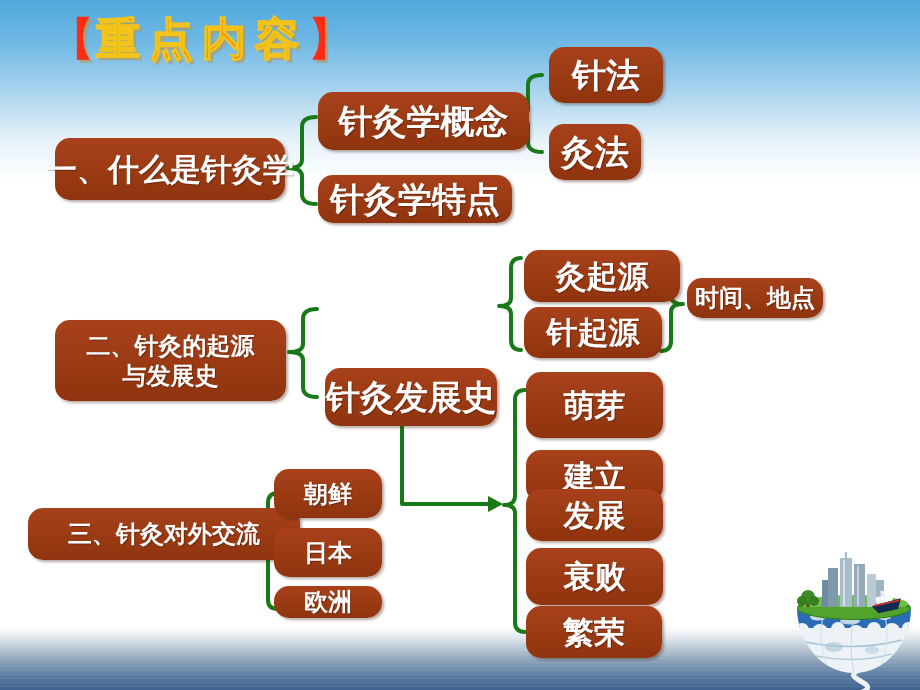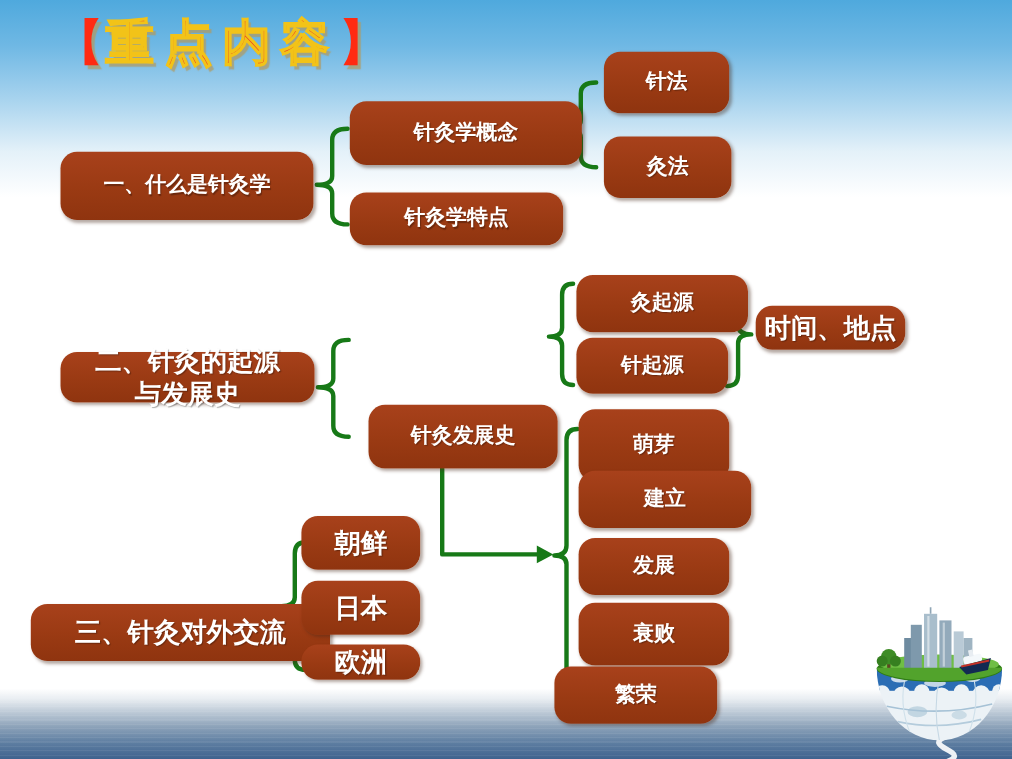--- a/index.html
+++ b/index.html
@@ -27,21 +27,21 @@
     text-shadow:3px 3px 1px rgba(175,155,100,.75);
   }
   
   .node{
     position:absolute;display:flex;align-items:center;justify-content:center;
     background:linear-gradient(180deg,#A8411B 0%,#9A3A13 55%,#8F340F 100%);
     color:#FFFFFF;font-weight:bold;text-align:center;
     border-radius:15px;box-shadow:2px 2px 3px rgba(70,40,25,.4);
     text-shadow:1px 1px 1px rgba(0,0,0,.3);line-height:1.25;white-space:nowrap;
   }
-  .fs26{font-size:19px}.fs25{font-size:19px}.fs24{font-size:24px}
+  .fs26{font-size:34px}.fs25{font-size:31px}.fs24{font-size:24px}
   .connectors{position:absolute;left:0;top:0;width:920px;height:690px;pointer-events:none;}
   .globe{position:absolute;left:788px;top:550px;width:132px;height:142px;}
 </style>
 </head>
 <body>
 
 <div class="slide">
 
   <div class="sea"></div>
 
@@ -59,40 +59,40 @@
     <polygon points="488,496 503,504 488,512" fill="#177917"></polygon>
   </svg>
 
   <div class="title">
     <span class="bracket">【</span><span class="title-text">重点内容</span><span class="bracket">】</span>
   </div>
 
   <div class="node fs25" style="left:55px;top:138px;width:230px;height:62px">一、什么是针灸学</div>
   <div class="node fs26" style="left:318px;top:92px;width:211px;height:58px">针灸学概念</div>
   <div class="node fs26" style="left:549px;top:47px;width:114px;height:56px">针法</div>
-  <div class="node fs26" style="left:549px;top:124px;width:116px;height:56px">灸法</div>
+  <div class="node fs26" style="left:549px;top:124px;width:92px;height:56px">灸法</div>
   <div class="node fs26" style="left:318px;top:175px;width:194px;height:48px">针灸学特点</div>
 
-  <div class="node fs24" style="left:55px;top:320px;width:231px;height:46px">
+  <div class="node fs24" style="left:55px;top:320px;width:231px;height:81px">
     <div>
       <div>二、针灸的起源</div>
       <div>与发展史</div>
     </div>
   </div>
   <div class="node fs25" style="left:524px;top:250px;width:156px;height:52px">灸起源</div>
   <div class="node fs25" style="left:524px;top:307px;width:138px;height:51px">针起源</div>
   <div class="node fs24" style="left:687px;top:278px;width:136px;height:40px">时间、地点</div>
-  <div class="node fs26" style="left:335px;top:368px;width:172px;height:58px">针灸发展史</div>
+  <div class="node fs26" style="left:325px;top:368px;width:172px;height:58px">针灸发展史</div>
   <div class="node fs25" style="left:526px;top:372px;width:137px;height:66px">萌芽</div>
-  <div class="node fs25" style="left:526px;top:428px;width:157px;height:52px">建立</div>
+  <div class="node fs25" style="left:526px;top:450px;width:137px;height:52px">建立</div>
   <div class="node fs25" style="left:526px;top:489px;width:137px;height:52px">发展</div>
   <div class="node fs25" style="left:526px;top:548px;width:137px;height:57px">衰败</div>
-  <div class="node fs25" style="left:504px;top:606px;width:148px;height:52px">繁荣</div>
+  <div class="node fs25" style="left:526px;top:606px;width:136px;height:52px">繁荣</div>
 
-  <div class="node fs24" style="left:28px;top:549px;width:272px;height:52px">三、针灸对外交流</div>
+  <div class="node fs24" style="left:28px;top:508px;width:272px;height:52px">三、针灸对外交流</div>
   <div class="node fs24" style="left:274px;top:469px;width:108px;height:49px">朝鲜</div>
   <div class="node fs24" style="left:274px;top:528px;width:108px;height:49px">日本</div>
   <div class="node fs24" style="left:274px;top:586px;width:108px;height:32px">欧洲</div>
 
   <svg class="globe" viewBox="0 0 132 142">
     <defs>
       <clipPath id="bowlClip">
           <path d="M9,57 A57,66 0 0 0 123,57 Z"></path>
         </clipPath>
     </defs>

